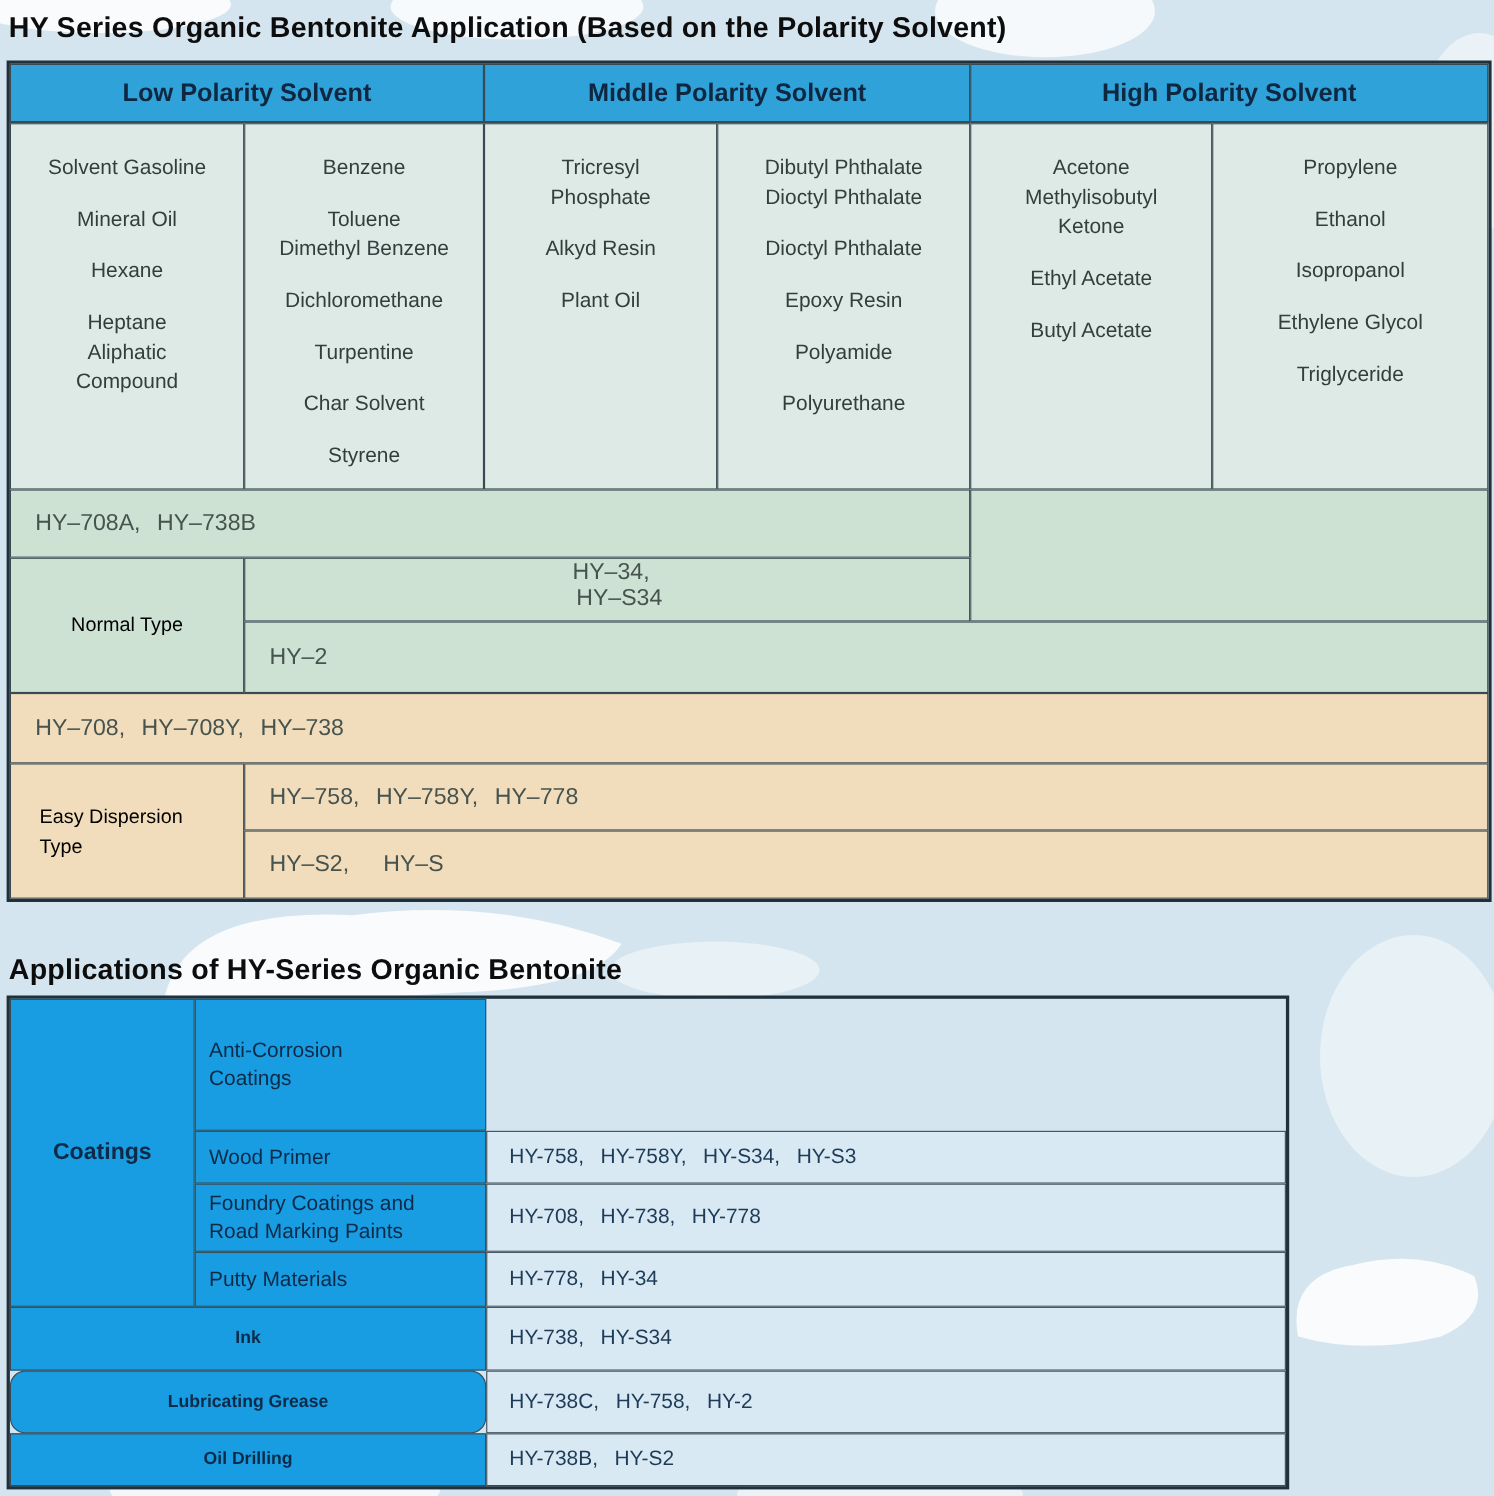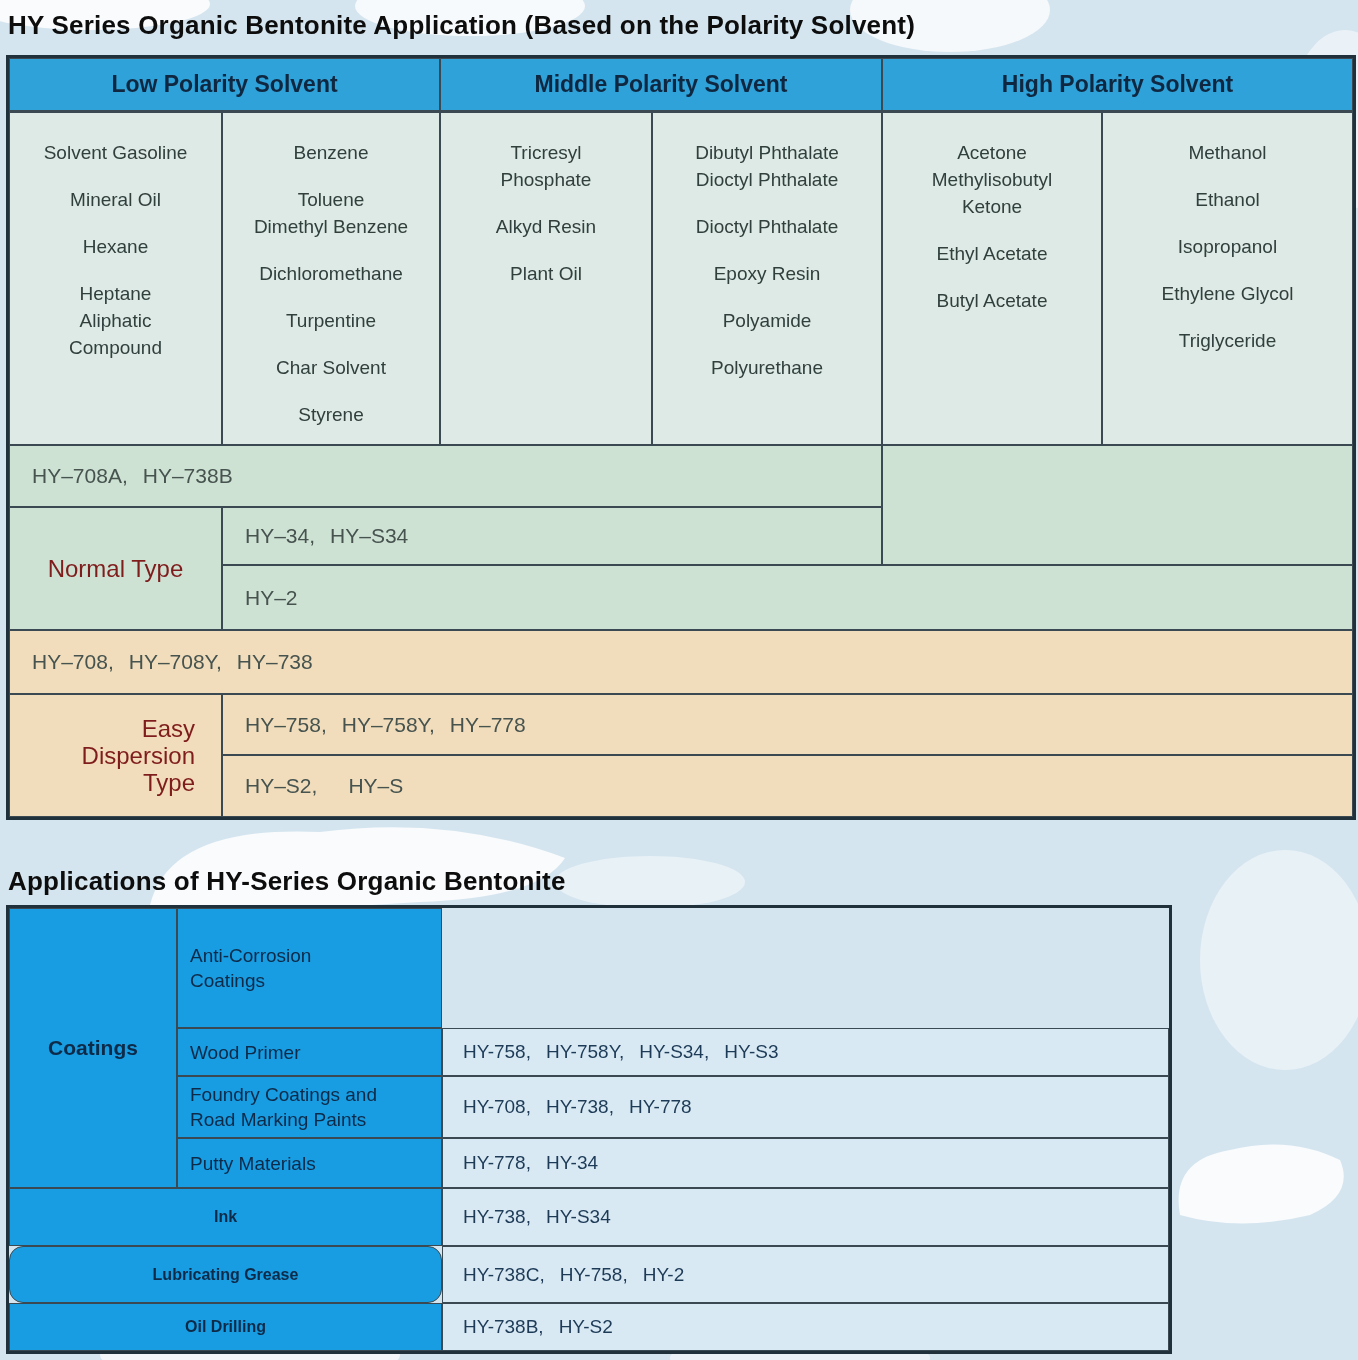--- a/index.html
+++ b/index.html
@@ -40,30 +40,30 @@
   .sv{
     background:#ddeae5;color:#313f3d;font-size:19px;
     flex-direction:column;align-items:center;padding-top:16px;text-align:center;
   }
   .sv-item{white-space:pre-line;line-height:27px;margin:10px 0;}
 
   .codes-cell{
     font-size:21px;align-items:center;padding-left:22px;color:#46534f;
   }
   .label-cell{
-    font-size:24px;align-items:center;justify-content:center;text-align:right;
-    color:#7f1d1d;padding:0 26px;line-height:27px;
+    font-size:18px;align-items:center;justify-content:center;text-align:left;
+    color:#000000;padding:0 26px;line-height:27px;
   }
   .green{background:#cee2d4;}
   .tan{background:#f1ddbb;}
 
   .g-all{grid-column:1/5;grid-row:3;}
   .g-empty{grid-column:5/7;grid-row:3/5;}
   .g-label{grid-column:1;grid-row:4/6;}
-  .g-sub1{grid-column:2/5;grid-row:4;}
+  .g-sub1{grid-column:2/5;grid-row:4;flex-direction:column;}
   .g-sub2{grid-column:2/7;grid-row:5;}
   .e-all{grid-column:1/7;grid-row:6;}
   .e-label{grid-column:1;grid-row:7/9;}
   .e-sub1{grid-column:2/7;grid-row:7;}
   .e-sub2{grid-column:2/7;grid-row:8;gap:16px;}
 
   
   .codes span{white-space:nowrap;}
   .codes span:not(:last-child)::after{content:",";margin-right:15px;}
   .codes.trail span::after{content:",";margin-right:15px;}
@@ -156,21 +156,21 @@
     <div class="cell sv">
 
     <div class="sv-item">Acetone
 Methylisobutyl
 Ketone</div>
         <div class="sv-item">Ethyl Acetate</div>
         <div class="sv-item">Butyl Acetate</div>
       </div>
     <div class="cell sv">
 
-    <div class="sv-item">Methanol</div>
+    <div class="sv-item">Propylene</div>
         <div class="sv-item">Ethanol</div>
         <div class="sv-item">Isopropanol</div>
         <div class="sv-item">Ethylene Glycol</div>
         <div class="sv-item">Triglyceride</div>
       </div>
 
     <div class="cell codes-cell green g-all codes">
 
     <span>HY–708A</span>
         <span>HY–738B</span>

